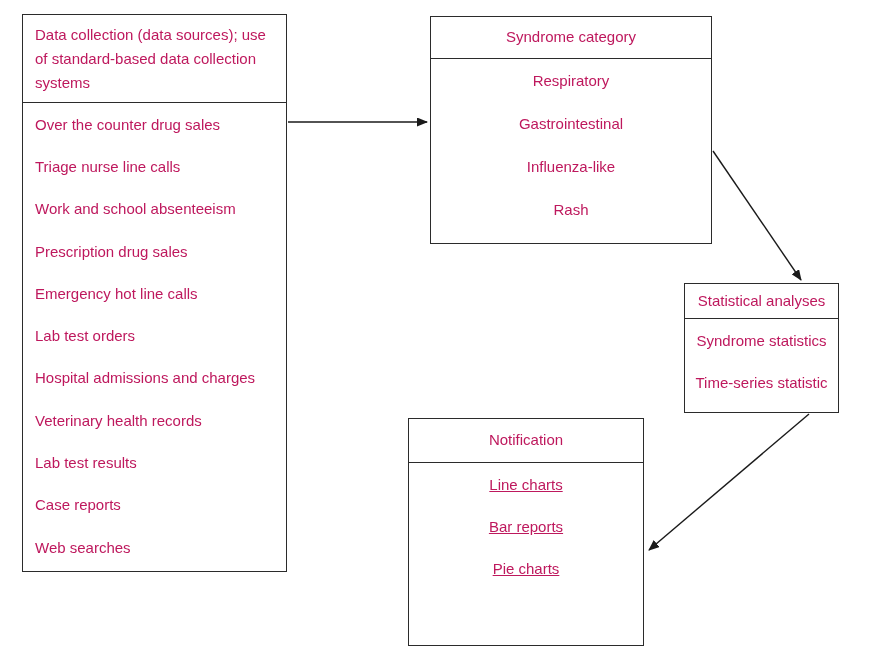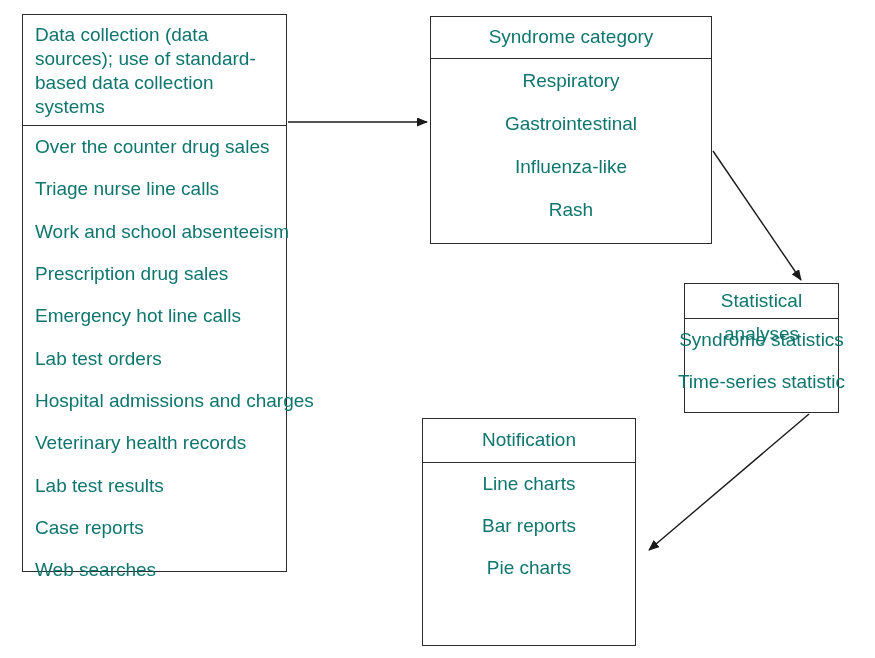--- a/index.html
+++ b/index.html
@@ -6,22 +6,22 @@
     margin: 0;
     padding: 0;
     background: #ffffff;
   }
   .canvas {
     position: relative;
     width: 875px;
     height: 658px;
     background: #ffffff;
     font-family: "Liberation Sans", "DejaVu Sans", sans-serif;
-    font-size: 19px;
-    color: #0f766e;
+    font-size: 15px;
+    color: #be185d;
     overflow: hidden;
   }
   .arrows {
     position: absolute;
     left: 0;
     top: 0;
     width: 875px;
     height: 658px;
     pointer-events: none;
   }
@@ -70,23 +70,23 @@
   #box-syndrome { left: 430px; top: 16px; width: 282px; height: 228px; }
   #box-syndrome .box-header { height: 42px; line-height: 40px; }
   #box-syndrome .item { height: 43px; }
 
   
   #box-statistical { left: 684px; top: 283px; width: 155px; height: 130px; }
   #box-statistical .box-header { height: 35px; line-height: 33px; }
   #box-statistical .item { height: 42px; }
 
   
-  #box-notification { left: 422px; top: 418px; width: 214px; height: 228px; }
+  #box-notification { left: 408px; top: 418px; width: 236px; height: 228px; }
   #box-notification .box-header { height: 44px; line-height: 42px; }
-  #box-notification .item { height: 42px; }
+  #box-notification .item { height: 42px; text-decoration: underline; }
 </style>
 </head>
 <body>
 
 <div class="canvas">
 
   <svg class="arrows" xmlns="http://www.w3.org/2000/svg">
     <defs>
       <marker id="arrowhead" markerWidth="11" markerHeight="9" refX="10" refY="4.5" orient="auto" markerUnits="userSpaceOnUse">
         <path d="M0,0 L11,4.5 L0,9 z" fill="#1a1a1a"></path>

